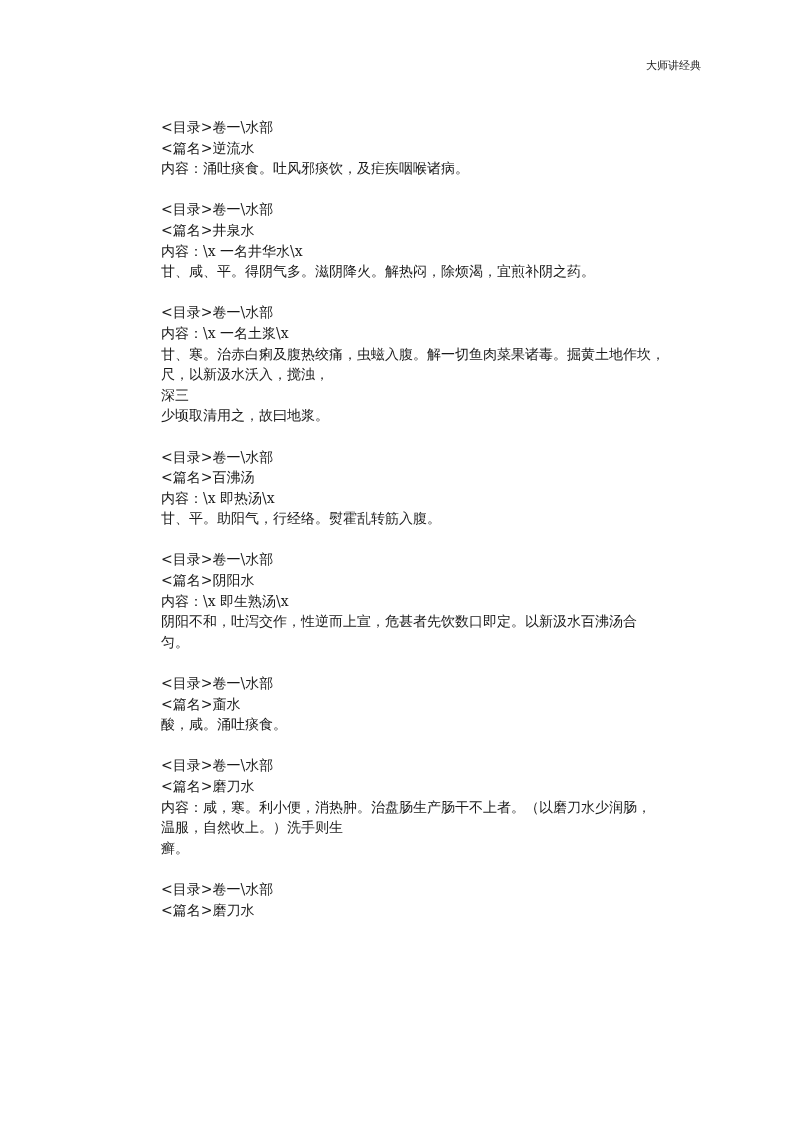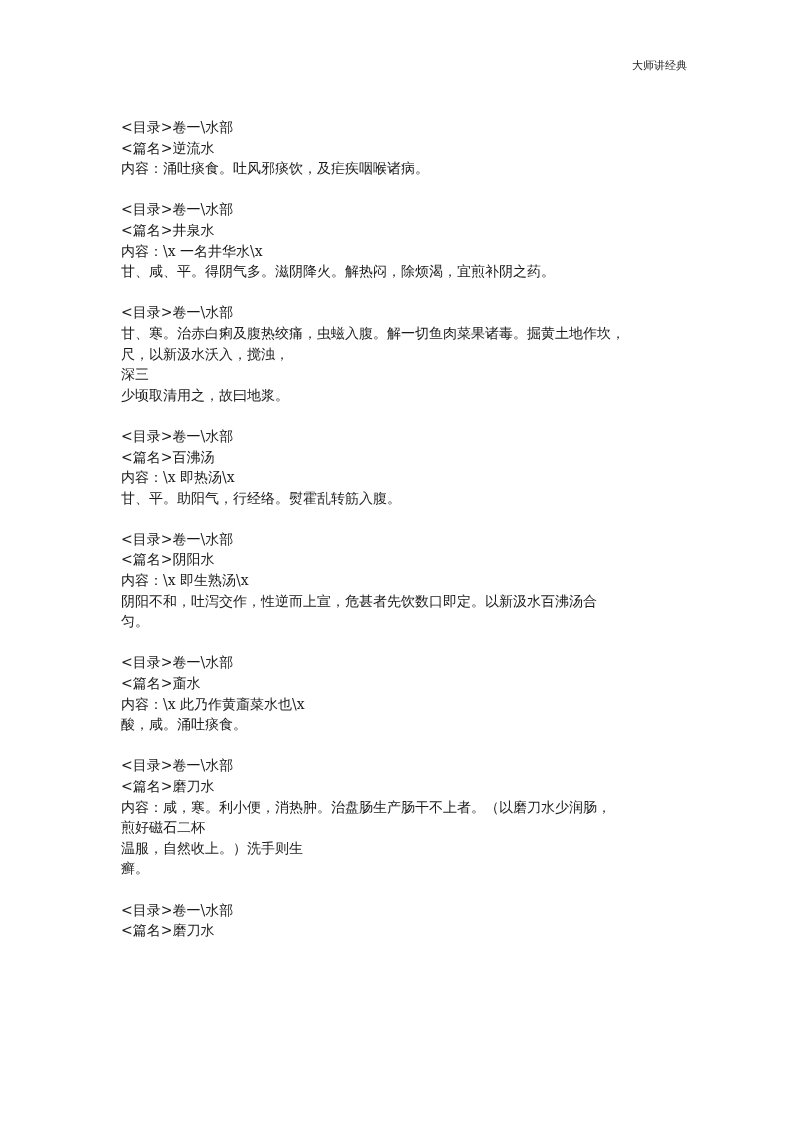--- a/index.html
+++ b/index.html
@@ -1,21 +1,21 @@
 <!DOCTYPE html>
 <html><head>
 <meta charset="utf-8">
 <style>
   html, body { margin: 0; padding: 0; background: #ffffff; }
   body { width: 793px; height: 1122px; position: relative; overflow: hidden;
          font-family: "DejaVu Serif", "Liberation Serif", serif; color: #1a1a1a; }
-  .header { position: absolute; top: 58px; left: 632px; font-size: 11px; color: #222; }
+  .header { position: absolute; top: 58px; left: 646px; font-size: 11px; color: #222; }
   .content { position: absolute; top: 117px; left: 121px; width: 570px; font-size: 14px; line-height: 20.6px; }
   .entry { margin-bottom: 20.6px; }
-  .line { white-space: pre-wrap; min-height: 20.6px; }
+  .line { white-space: pre-wrap; min-height: 20.6px; margin-left: 40px; }
 </style>
 </head>
 <body>
 
 <div class="header">
   <span>大师讲经典</span>
 </div>
 
 <div class="content">
   <div class="entry">
@@ -24,20 +24,21 @@
     <div class="line">内容：涌吐痰食。吐风邪痰饮，及疟疾咽喉诸病。</div>
   </div>
   <div class="entry">
     <div class="line">&lt;目录&gt;卷一\水部</div>
     <div class="line">&lt;篇名&gt;井泉水</div>
     <div class="line">内容：\x 一名井华水\x</div>
     <div class="line">甘、咸、平。得阴气多。滋阴降火。解热闷，除烦渴，宜煎补阴之药。</div>
   </div>
   <div class="entry">
     <div class="line">&lt;目录&gt;卷一\水部</div>
+    <div class="line">内容：\x 一名土浆\x</div>
     <div class="line">甘、寒。治赤白痢及腹热绞痛，虫螆入腹。解一切鱼肉菜果诸毒。掘黄土地作坎，</div>
     <div class="line">尺，以新汲水沃入，搅浊，</div>
     <div class="line">深三</div>
     <div class="line">少顷取清用之，故曰地浆。</div>
   </div>
   <div class="entry">
     <div class="line">&lt;目录&gt;卷一\水部</div>
     <div class="line">&lt;篇名&gt;百沸汤</div>
     <div class="line">内容：\x 即热汤\x</div>
     <div class="line">甘、平。助阳气，行经络。熨霍乱转筋入腹。</div>
@@ -45,28 +46,26 @@
   <div class="entry">
     <div class="line">&lt;目录&gt;卷一\水部</div>
     <div class="line">&lt;篇名&gt;阴阳水</div>
     <div class="line">内容：\x 即生熟汤\x</div>
     <div class="line">阴阳不和，吐泻交作，性逆而上宣，危甚者先饮数口即定。以新汲水百沸汤合</div>
     <div class="line">匀。</div>
   </div>
   <div class="entry">
     <div class="line">&lt;目录&gt;卷一\水部</div>
     <div class="line">&lt;篇名&gt;齑水</div>
-    <div class="line">内容：\x 此乃作黄齑菜水也\x</div>
     <div class="line">酸，咸。涌吐痰食。</div>
   </div>
   <div class="entry">
     <div class="line">&lt;目录&gt;卷一\水部</div>
     <div class="line">&lt;篇名&gt;磨刀水</div>
     <div class="line">内容：咸，寒。利小便，消热肿。治盘肠生产肠干不上者。（以磨刀水少润肠，</div>
-    <div class="line">煎好磁石二杯</div>
     <div class="line">温服，自然收上。）洗手则生</div>
     <div class="line">癣。</div>
   </div>
   <div class="entry">
     <div class="line">&lt;目录&gt;卷一\水部</div>
     <div class="line">&lt;篇名&gt;磨刀水</div>
   </div>
 </div>
 
 </body></html>

